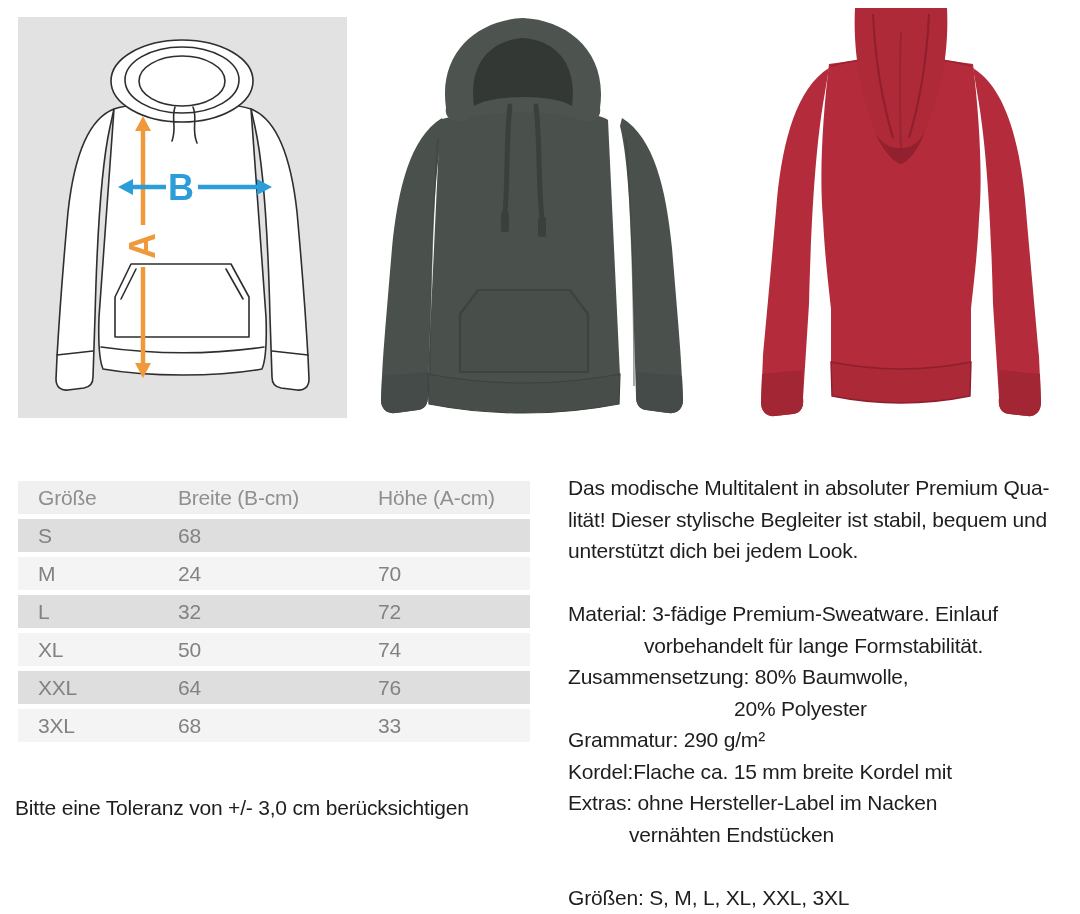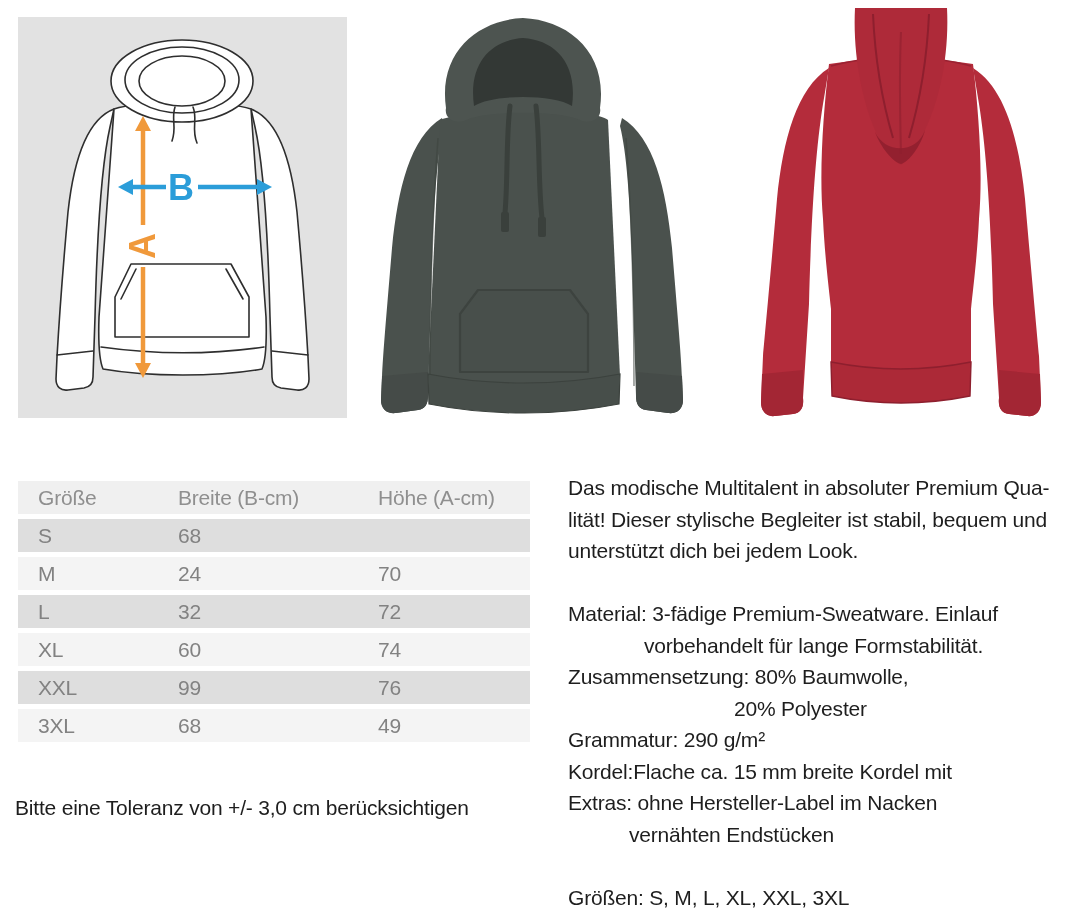--- a/index.html
+++ b/index.html
@@ -153,32 +153,32 @@
     <div class="t-cell c2">24</div>
     <div class="t-cell c3">70</div>
   </div>
   <div class="t-row dark">
     <div class="t-cell c1">L</div>
     <div class="t-cell c2">32</div>
     <div class="t-cell c3">72</div>
   </div>
   <div class="t-row light">
     <div class="t-cell c1">XL</div>
-    <div class="t-cell c2">60</div>
+    <div class="t-cell c2">50</div>
     <div class="t-cell c3">74</div>
   </div>
   <div class="t-row dark">
     <div class="t-cell c1">XXL</div>
-    <div class="t-cell c2">99</div>
+    <div class="t-cell c2">64</div>
     <div class="t-cell c3">76</div>
   </div>
   <div class="t-row light">
     <div class="t-cell c1">3XL</div>
     <div class="t-cell c2">68</div>
-    <div class="t-cell c3">49</div>
+    <div class="t-cell c3">33</div>
   </div>
 </div>
 
 <p class="tolerance">Bitte eine Toleranz von +/- 3,0 cm berücksichtigen</p>
 
 <div class="description">
   <div class="d-line">Das modische Multitalent in absoluter Premium Qua-</div>
   <div class="d-line">lität! Dieser stylische Begleiter ist stabil, bequem und</div>
   <div class="d-line">unterstützt dich bei jedem Look.</div>
   <div class="d-blank"></div>

